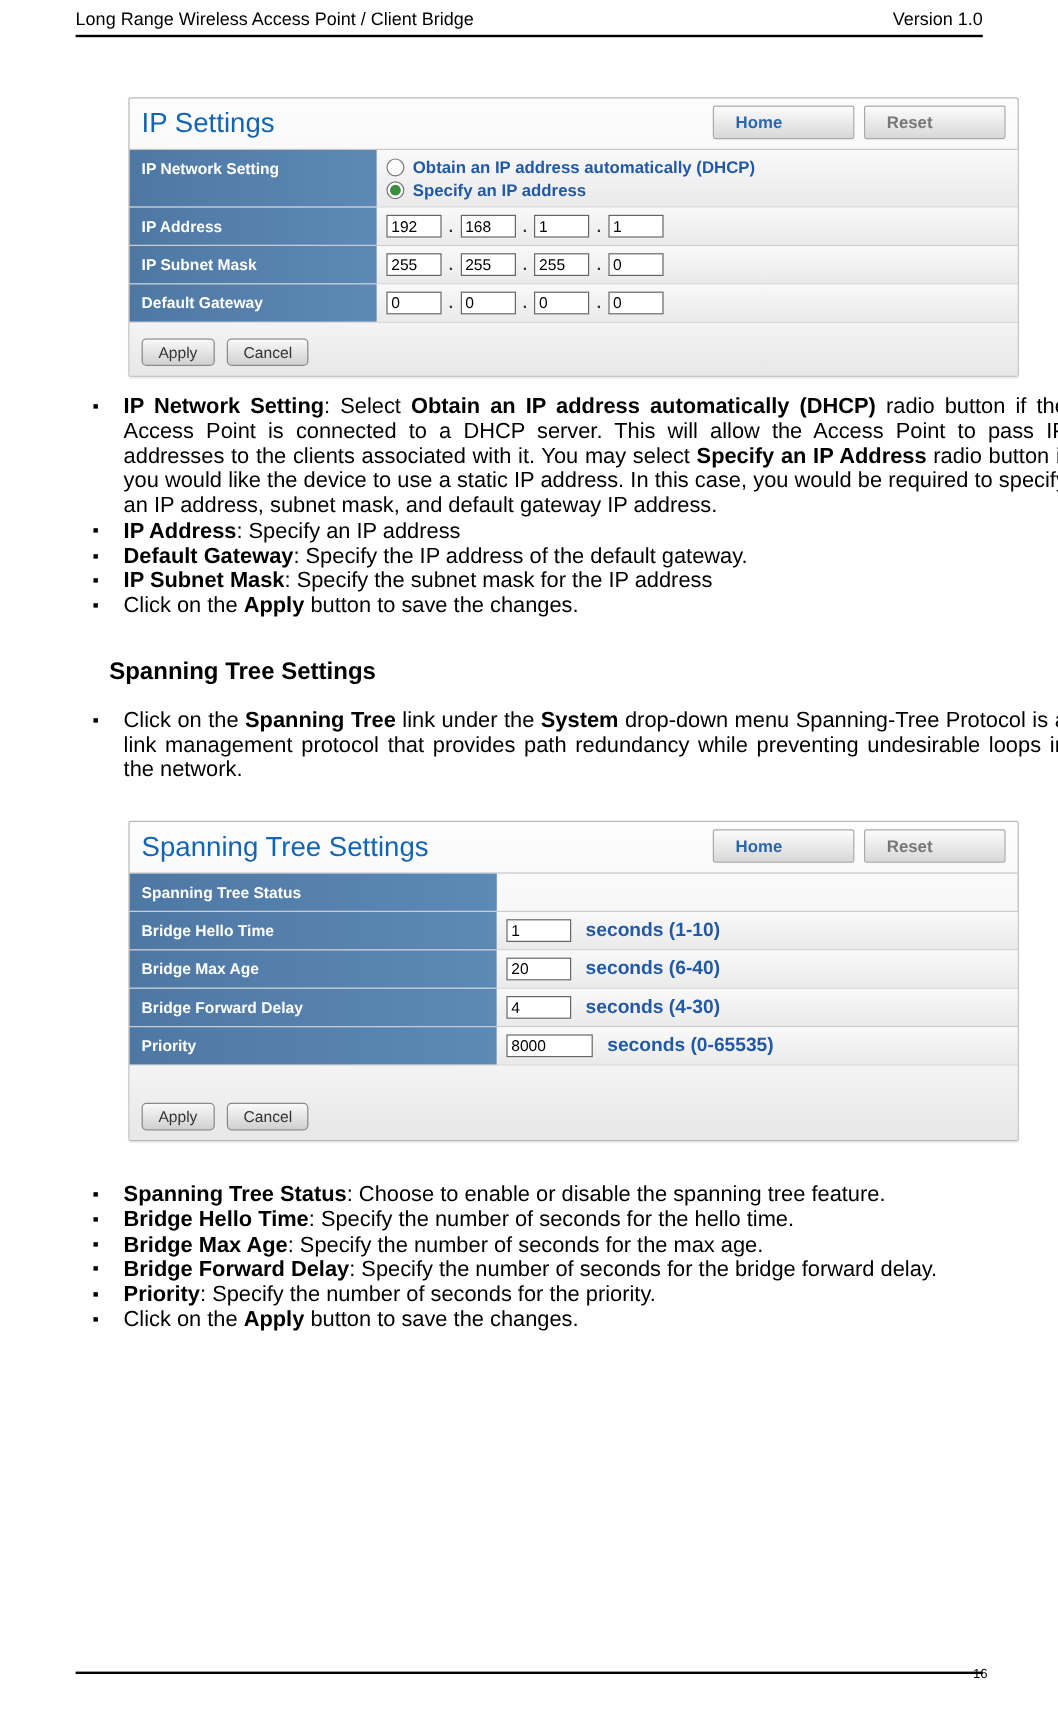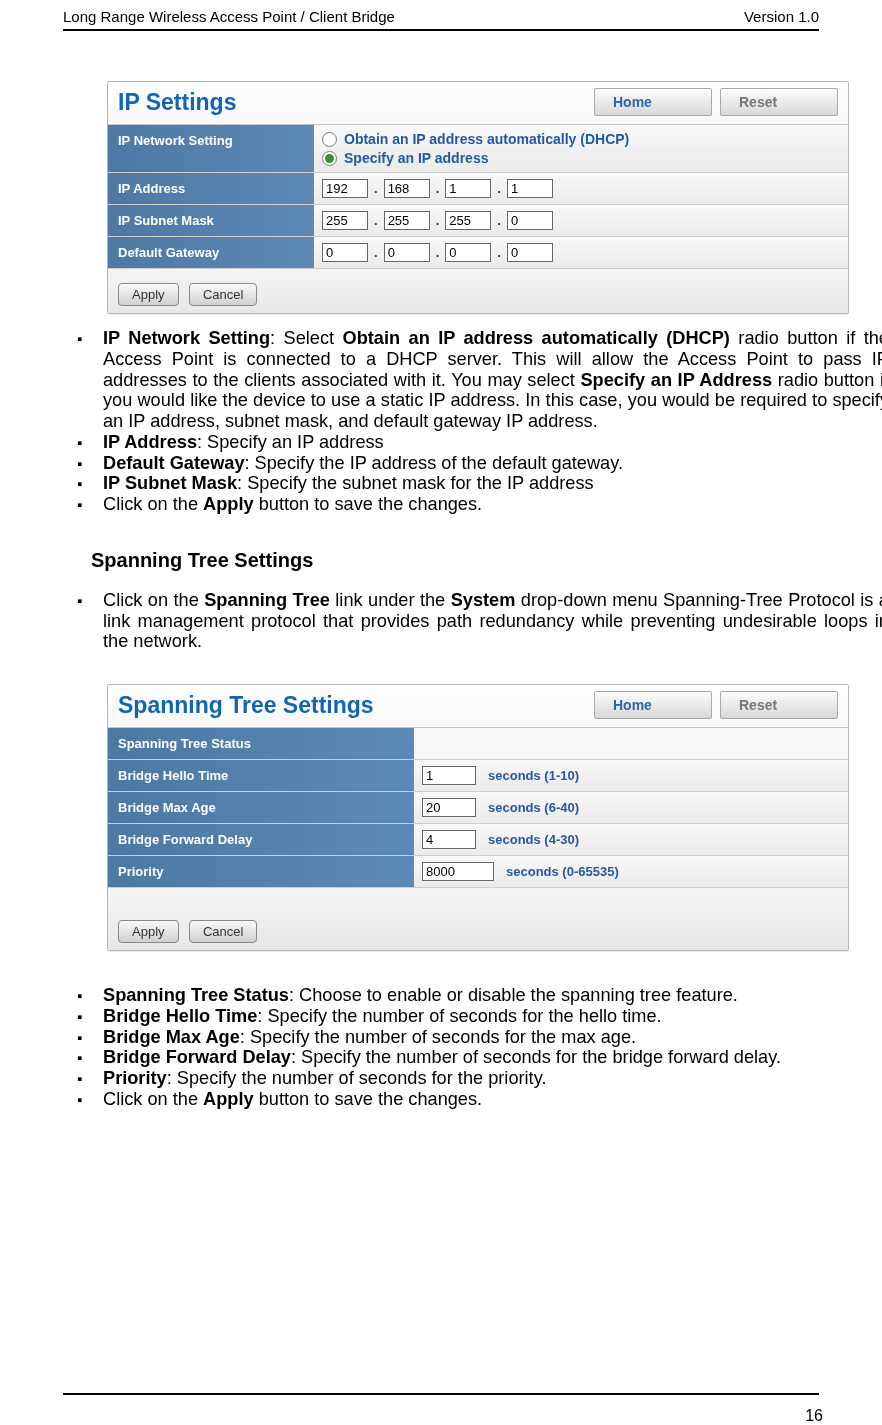--- a/index.html
+++ b/index.html
@@ -1,47 +1,47 @@
 <!DOCTYPE html>
 <html><head>
 <meta charset="utf-8">
 <style>
 body{margin:0;font-family:Arial,Helvetica,sans-serif;background:#fff;color:#000}
 .page{width:820px;min-height:1425px;margin:0 auto;box-sizing:border-box;padding:8px 32px 20px;position:relative}
 .hdr{display:flex;justify-content:space-between;font-size:15px;padding-bottom:2px}
 .hr{border:0;border-top:2px solid #000;margin:2px 0 50px}
 .panel{width:740px;margin:0 0 14px 44px;border:1px solid #b7b7b7;border-radius:2px;background:linear-gradient(to bottom,#fdfdfd 0,#e9e9e9 100%);box-shadow:0 1px 1px rgba(0,0,0,.08)}
 .panel-head{display:flex;align-items:center;justify-content:space-between;padding:6px 10px 8px;border-bottom:1px solid #c7c7c7}
-.panel-title{font-size:23px;font-weight:bold;color:#1265b4;font-family:Arial}
+.panel-title{font-size:23px;font-weight:normal;color:#1265b4;font-family:Arial}
 .hbtns{display:flex;gap:8px}
 .hbtn{background:linear-gradient(to bottom,#fcfcfc,#d8d8d8);border:1px solid #a9a9a9;border-radius:2px;color:#2a67ab;font-weight:bold;font-size:14px;padding:5px 18px;min-width:80px;text-align:left}
 .reset{color:#777}
 .row{display:flex;border-bottom:1px solid #ccc}
 .row:last-child{border-bottom:0}
 .lab{width:186px;background:linear-gradient(to right,#4e78a4,#5d89b6);color:#fff;font-weight:bold;font-size:13px;padding:8px 10px}
 .val{flex:1;background:linear-gradient(to bottom,#f9f9f9,#eaeaea);padding:6px 8px;display:flex;align-items:center;gap:6px;font-size:13px}
 .radio-col{flex-direction:column;align-items:flex-start;gap:3px;padding:6px 8px}
 .ropt{display:flex;align-items:center;gap:7px;color:#2259a6;font-weight:bold;font-size:14px}
 .r{width:13px;height:13px;border:1px solid #777;border-radius:50%;background:#fff;display:inline-block;position:relative}
 .r.on::after{content:"";position:absolute;inset:2px;border-radius:50%;background:#3a8f3a}
 .oct{width:46px;height:19px;border:1px solid #666;background:#fff;font-size:13px;padding:1px 3px;box-sizing:border-box}
 .dot{color:#333;font-weight:bold}
 .sinp{width:54px;height:19px;border:1px solid #666;background:#fff;font-size:13px;padding:1px 3px;box-sizing:border-box}
 .sinpw{width:72px}
-.range{color:#2259a6;font-weight:bold;font-size:13px;margin-left:6px}
+.range{color:#2259a6;font-weight:bold;font-size:16px;margin-left:6px}
 .panel-foot{padding:16px 10px 10px;background:linear-gradient(to bottom,#f4f4f4,#e7e7e7)}
 .panel-foot .b{background:linear-gradient(to bottom,#f9f9f9,#d0d0d0);border:1px solid #888;border-radius:4px;padding:3px 13px;font-size:13px;color:#333;margin-right:6px}
 .body-txt{width:786px;margin-left:28px;font-size:18.2px;line-height:1.14}
 ul.body-txt{list-style:none;padding-left:40px;margin:6px 0 34px}
 ul.body-txt li{position:relative;margin-bottom:0px;text-align:justify}
 ul.body-txt li::before{content:"▪";position:absolute;left:-26px;font-size:15px;top:2px}
 .h2{font-size:20px;font-weight:bold;margin:0 0 18px 28px}
 .gap{height:14px}
 .footer-line{position:absolute;bottom:30px;left:32px;right:32px;border-top:2px solid #000}
-.pg{position:absolute;bottom:0;right:28px;font-size:16px}
+.pg{position:absolute;bottom:24px;right:28px;font-size:11px}
 </style>
 </head>
 <body>
 
 <div class="page">
   <div class="hdr">
     <span>Long Range Wireless Access Point / Client Bridge</span>
     <span>Version 1.0</span>
   </div>
   <hr class="hr">

